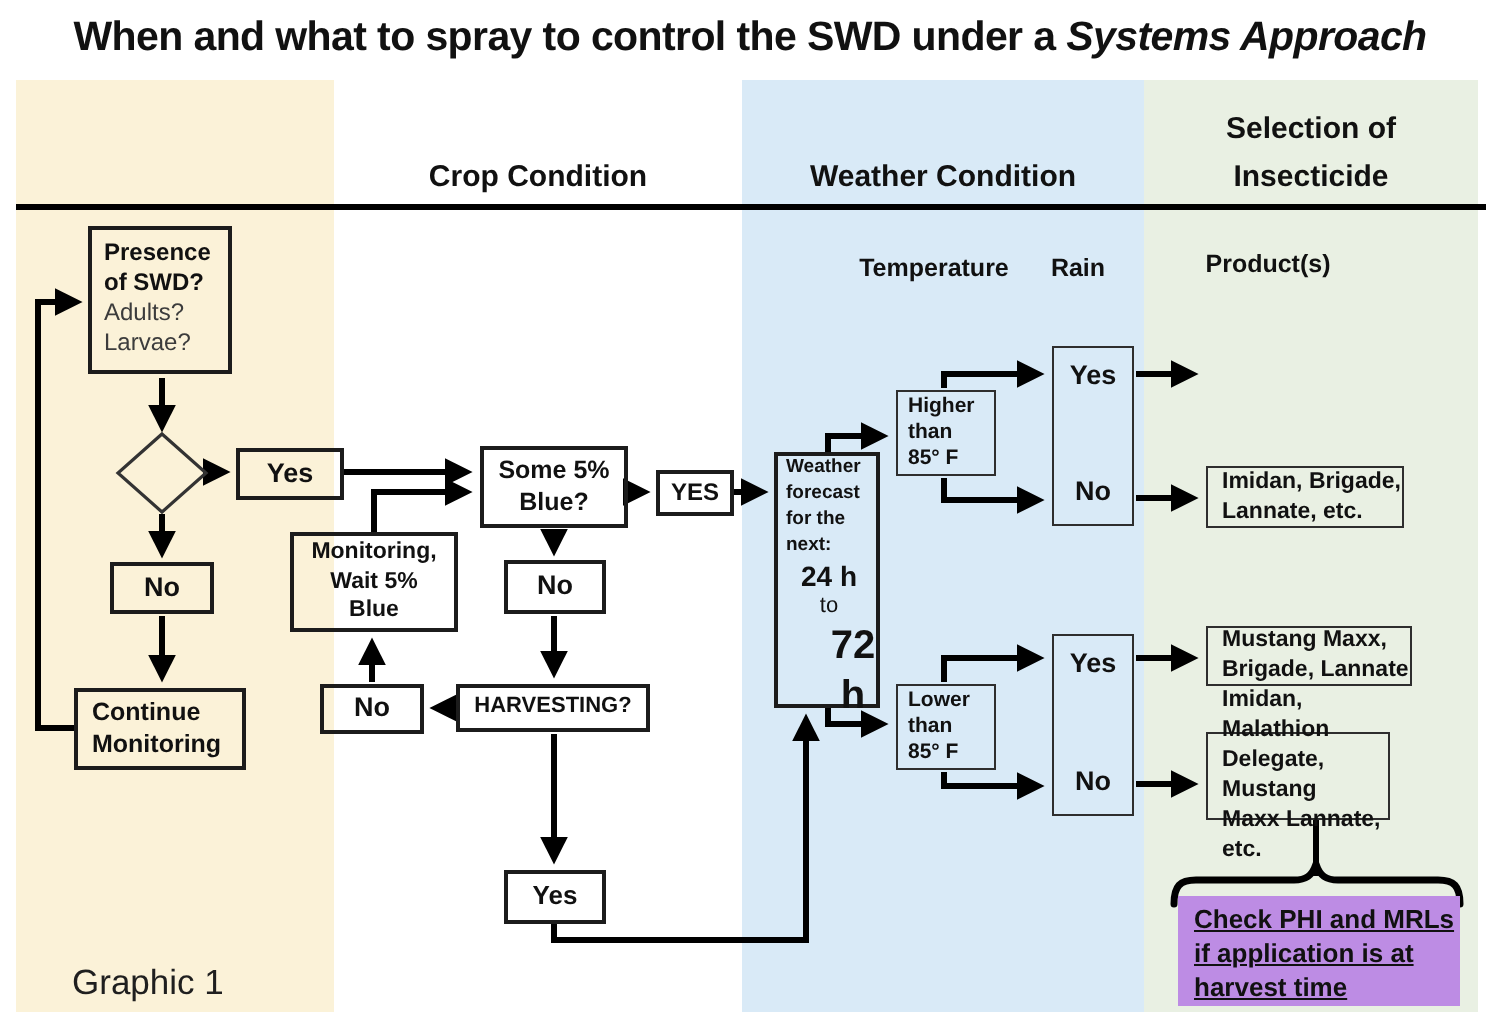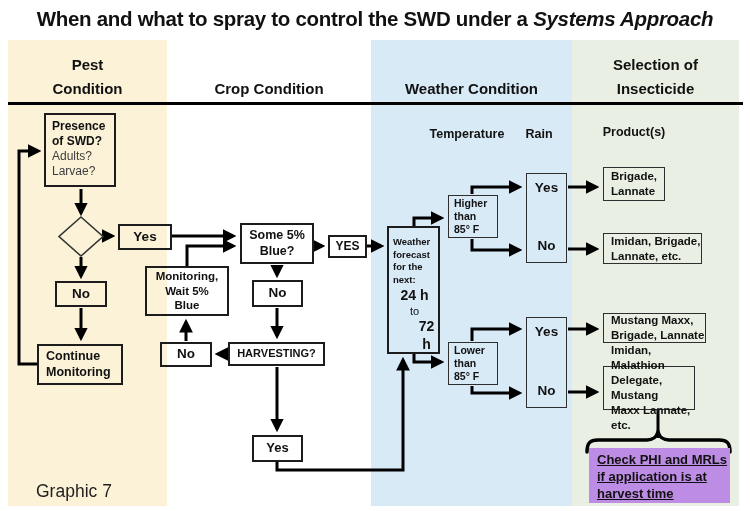--- a/index.html
+++ b/index.html
@@ -47,21 +47,21 @@
   #box-someblue{left:240px;top:223px;width:74px;height:41px;font-size:12.5px;}
   #box-no2{left:252px;top:280px;width:51px;height:27px;font-size:13.5px;}
   #box-no3{left:160px;top:342px;width:52px;height:25px;font-size:13.5px;}
   #box-harvesting{left:228px;top:342px;width:97px;height:24px;font-size:11px;}
   #box-yes-bottom{left:252px;top:435px;width:51px;height:27px;font-size:13px;}
   #box-yes-caps{left:328px;top:235px;width:39px;height:23px;font-size:12px;}
   #box-forecast{left:387px;top:226px;width:53px;height:128px;padding:15px 2px 6px 4px;}
   #box-forecast .intro{font-size:9.5px;align-self:flex-start;text-align:left;line-height:1.35;}
   #box-forecast .h24{margin-top:auto;font-size:14px;}
   #box-forecast .to{font-size:11px;font-weight:400;}
-  #box-forecast .h72{font-size:14px;margin-left:24px;}
+  #box-forecast .h72{font-size:20px;margin-left:24px;}
   #box-higher{left:448px;top:195px;width:50px;height:43px;font-size:10.5px;padding-left:5px;}
   #box-lower{left:448px;top:342px;width:50px;height:43px;font-size:10.5px;padding-left:5px;}
   #rain1{left:526px;top:173px;width:41px;height:90px;}
   #rain2{left:526px;top:317px;width:41px;height:91px;}
   .product{font-size:11.5px;padding-left:7px;line-height:1.3;}
   #prod1{left:603px;top:167px;width:62px;height:34px;}
   #prod2{left:603px;top:233px;width:99px;height:31px;}
   #prod3{left:603px;top:313px;width:103px;height:30px;}
   #prod4{left:603px;top:366px;width:92px;height:44px;}
   #note{
@@ -76,22 +76,20 @@
 <body>
 
 <div id="canvas">
 
   <div class="band band-pest"></div>
   <div class="band band-weather"></div>
   <div class="band band-insecticide"></div>
 
   <div id="title"><span>When and what to spray to control the SWD under a</span>&nbsp;<span class="em">Systems Approach</span></div>
 
-  <div id="hdr-pest" class="col-header pre">Pest
-Condition</div>
   <div id="hdr-crop" class="col-header">Crop Condition</div>
   <div id="hdr-weather" class="col-header">Weather Condition</div>
   <div id="hdr-insecticide" class="col-header pre">Selection of
 Insecticide</div>
   <div id="hdr-rule"></div>
 
   <div id="sub-temp" class="sub-header">Temperature</div>
   <div id="sub-rain" class="sub-header">Rain</div>
   <div id="sub-products" class="sub-header">Product(s)</div>
 
@@ -173,28 +171,26 @@
 
   <div id="rain1" class="box thin rain-box">
     <span>Yes</span>
     <span>No</span>
   </div>
   <div id="rain2" class="box thin rain-box">
     <span>Yes</span>
     <span>No</span>
   </div>
 
-  <div id="prod1" class="box thin left product pre">Brigade,
-Lannate</div>
   <div id="prod2" class="box thin left product pre">Imidan, Brigade,
 Lannate, etc.</div>
   <div id="prod3" class="box thin left product pre">Mustang Maxx,
 Brigade, Lannate</div>
   <div id="prod4" class="box thin left product pre">Imidan, Malathion
 Delegate, Mustang
 Maxx Lannate, etc.</div>
 
   <div id="note" class="pre">Check PHI and MRLs
 if application is at
 harvest time</div>
 
-  <div id="graphic-label">Graphic 7</div>
+  <div id="graphic-label">Graphic 1</div>
 </div>
 
 </body></html>

